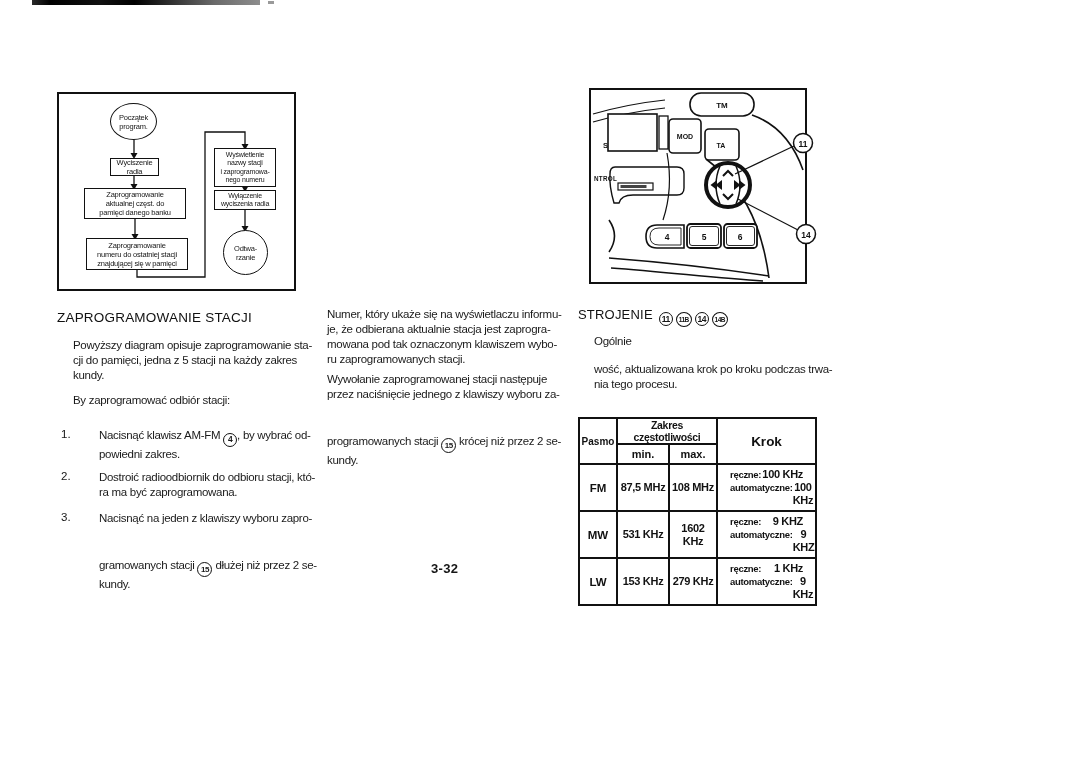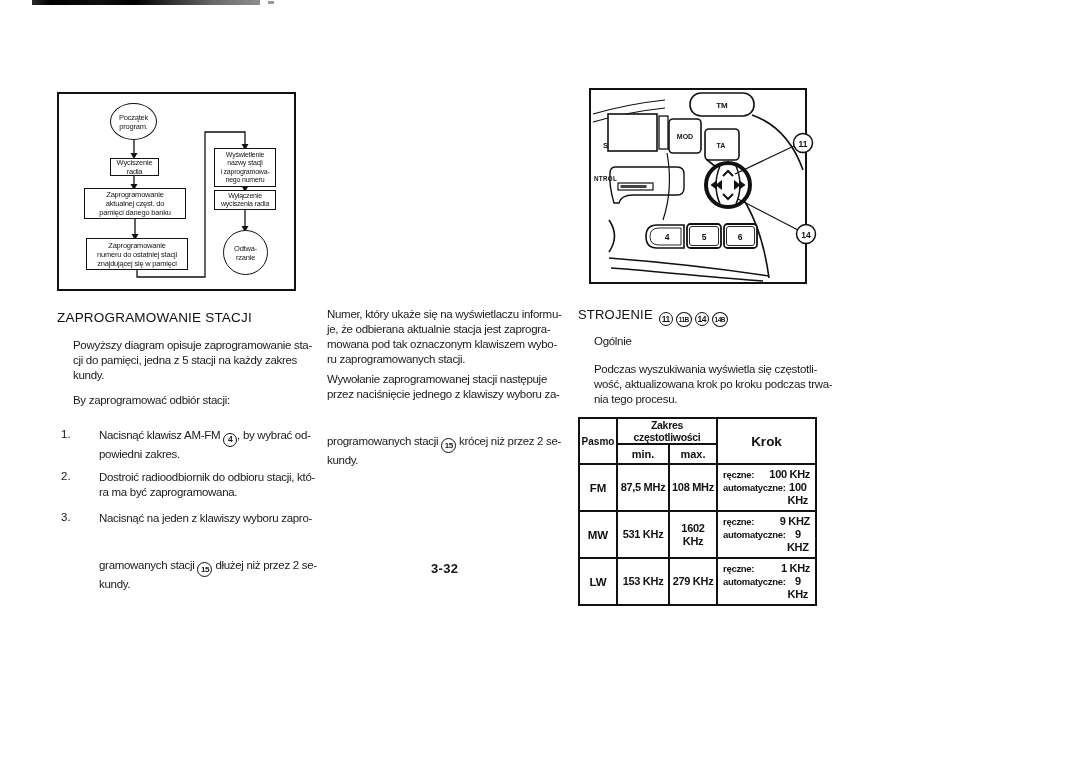--- a/index.html
+++ b/index.html
@@ -45,21 +45,21 @@
   
   .freq-table { border-collapse:collapse; table-layout:fixed; }
   .freq-table td, .freq-table th { border:2px solid #111; text-align:center; vertical-align:middle;
     font-weight:700; color:#111; padding:0; }
   .th-pasmo { font-size:10px; }
   .th-zakres { font-size:10.5px; letter-spacing:-0.3px; }
   .th-minmax { font-size:11px; }
   .th-krok { font-size:13.5px; }
   .td-band { font-size:11.5px; }
   .td-val { font-size:11px; letter-spacing:-0.3px; white-space:pre-line; line-height:13px; }
-  .td-krok { padding:3px 5px !important; }
+  .td-krok { padding:3px 12px !important; }
   .krok-line { display:flex; justify-content:space-between; align-items:baseline;
     font-size:9.5px; letter-spacing:-0.3px; line-height:13px; }
   .krok-line .kv { font-size:11px; }
 
   .page-num { font-size:13px; font-weight:700; letter-spacing:0.3px; }
 </style>
 </head>
 <body>
 
 <div class="page">
@@ -227,21 +227,20 @@
           <span class="circ">11</span>
           <span class="circ circ-b">11B</span>
           <span class="circ">14</span>
           <span class="circ circ-b">14B</span>
         </span>
     </div>
     <div class="block" style="top:334px;">
       <div class="line">Ogólnie</div>
     </div>
     <div class="block" style="top:362px;">
-      <div class="line">Podczas wyszukiwania wyświetla się częstotli-</div>
       <div class="line">wość, aktualizowana krok po kroku podczas trwa-</div>
       <div class="line">nia tego procesu.</div>
     </div>
 
     <table class="freq-table block" style="top:417px; width:237px;">
       <colgroup>
           <col style="width:38px">
           <col style="width:52px">
           <col style="width:48px">
           <col style="width:99px">

